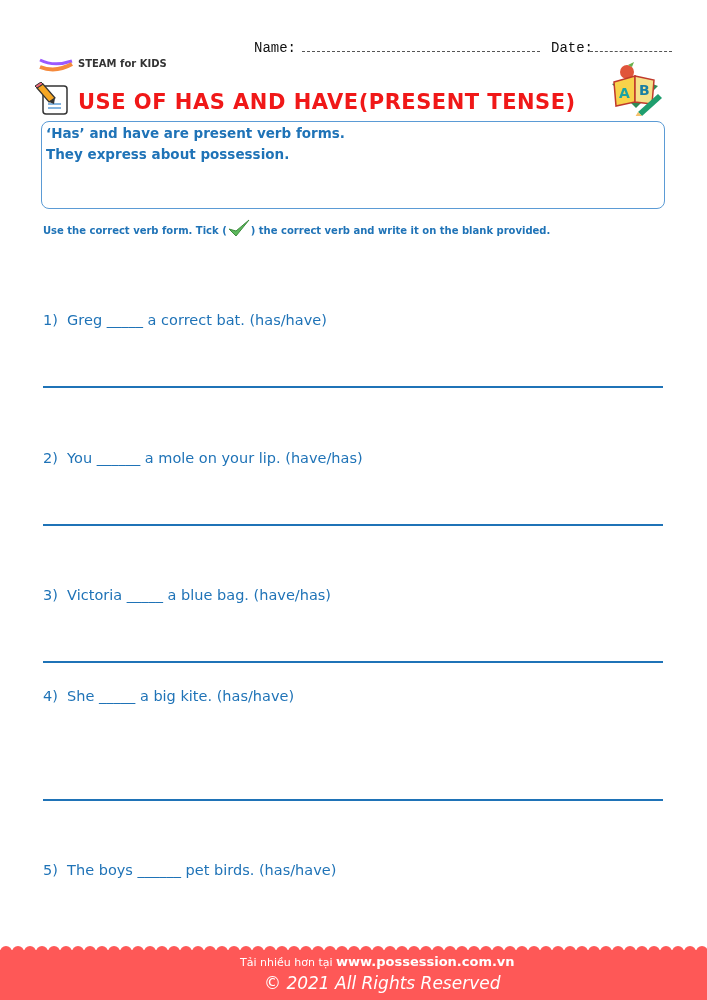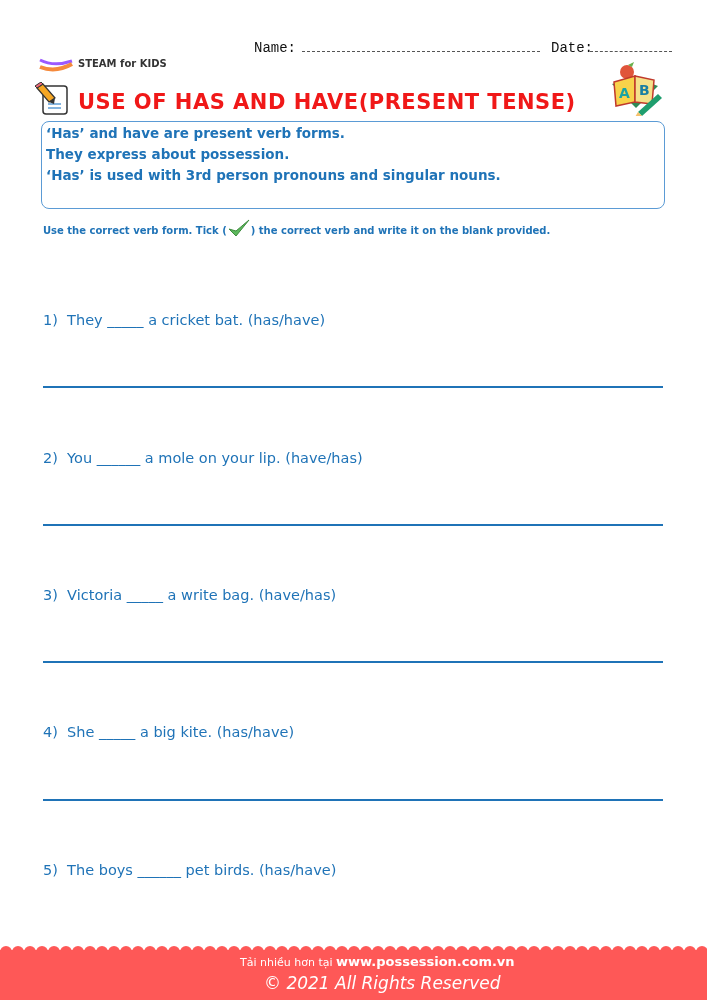--- a/index.html
+++ b/index.html
@@ -60,45 +60,44 @@
   <path d="M27 14 L46 18 L44 42 L27 40 Z" fill="#f5e18a" stroke="#c0392b" stroke-width="1.5"></path>
   <text x="11" y="36" font-family="DejaVu Sans, sans-serif" font-weight="bold" font-size="14" fill="#1aa3a3">A</text>
   <text x="31" y="33" font-family="DejaVu Sans, sans-serif" font-weight="bold" font-size="14" fill="#1a7fa3">B</text>
   <path d="M30 50 L50 32 L54 36 L34 54 Z" fill="#1f9e6e"></path>
   <path d="M30 50 L34 54 L27 55 Z" fill="#f5c16c"></path>
 </svg>
 
 <div class="rule-box">
   <div class="rule-line" style="top:3px;">‘Has’ and have are present verb forms.</div>
   <div class="rule-line" style="top:24px;"> They express about possession.</div>
-  <div class="rule-line" style="top:45px;">‘Has’ is used with 3rd person pronouns and singular nouns.</div>
 </div>
 
 <div class="instr">
   <span>Use the correct verb form. Tick (</span><svg class="tick" width="24" height="20">
       <path d="M2 11 L9 18 L22 2 L9 13 Z" fill="#5cb85c" stroke="#3d8b3d" stroke-width="1"></path>
     </svg><span>) the correct verb and write it on the blank provided.</span>
 </div>
 
 <div class="q" style="top:312px;">
-  <span>1)</span>&nbsp; <span>They _____ a cricket bat. (has/have)</span>
+  <span>1)</span>&nbsp; <span>Greg _____ a correct bat. (has/have)</span>
 </div>
 <div class="answer-line" style="top:386px;"></div>
 
 <div class="q" style="top:450px;">
   <span>2)</span>&nbsp; <span>You ______ a mole on your lip. (have/has)</span>
 </div>
 <div class="answer-line" style="top:524px;"></div>
 
 <div class="q" style="top:587px;">
-  <span>3)</span>&nbsp; <span>Victoria _____ a write bag. (have/has)</span>
+  <span>3)</span>&nbsp; <span>Victoria _____ a blue bag. (have/has)</span>
 </div>
 <div class="answer-line" style="top:661px;"></div>
 
-<div class="q" style="top:724px;text-align:right;">
+<div class="q" style="top:688px;text-align:right;">
   <span>4)</span>&nbsp; <span>She _____ a big kite.  (has/have)</span>
 </div>
 <div class="answer-line" style="top:799px;"></div>
 
 <div class="q" style="top:862px;">
   <span>5)</span>&nbsp; <span>The boys ______ pet birds. (has/have)</span>
 </div>
 
 <svg class="scallops" width="707" height="12">
   <defs>

